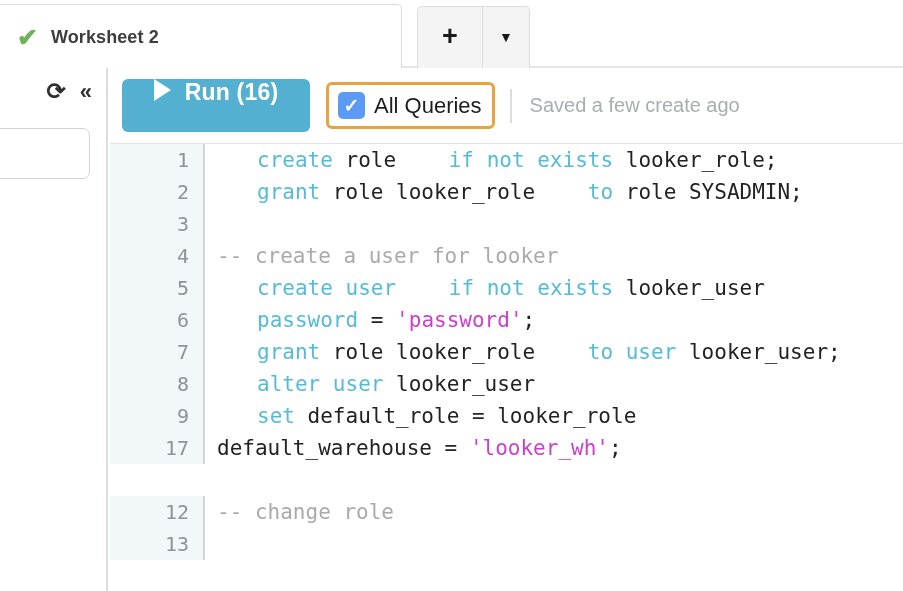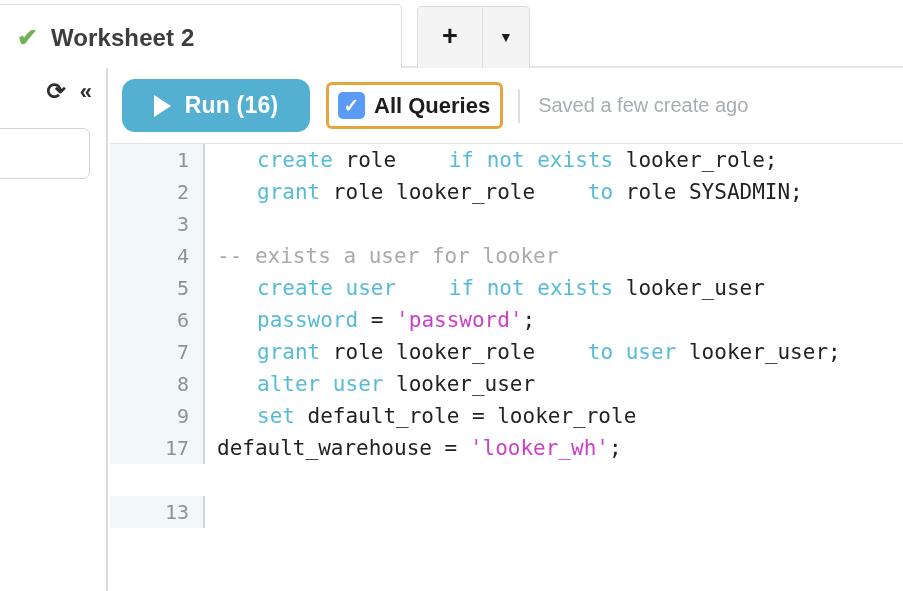--- a/index.html
+++ b/index.html
@@ -40,21 +40,21 @@
     padding-left: 22px;
   }
   .tab-check {
     color: #72b257;
     font-size: 25px;
     line-height: 1;
     margin-right: 13px;
     font-weight: 700;
   }
   .tab-title {
-    font-size: 24px;
+    font-size: 18px;
     font-weight: bold;
     color: #3d3d3d;
     letter-spacing: .1px;
     text-align: center;
   }
   .tab-newgroup {
     position: absolute;
     left: 417px; top: 6px;
     height: 62px;
     display: flex;
@@ -135,24 +135,24 @@
     box-sizing: border-box;
     display: flex;
     align-items: center;
     padding-left: 12px;
   }
   .run-btn {
     height: 53px;
     min-width: 188px;
     background: #53b0d0;
     border: none;
-    border-radius: 13px;
+    border-radius: 6px;
     color: #ffffff;
     display: flex;
-    align-items: center;
+    align-items: flex-start;
     justify-content: center;
     gap: 12px;
     cursor: pointer;
     padding: 0 16px;
     box-sizing: border-box;
   }
   .run-triangle {
     width: 0; height: 0;
     border-left: 17px solid #ffffff;
     border-top: 11px solid transparent;
@@ -187,21 +187,20 @@
     color: #ffffff;
     font-size: 19px;
     font-weight: 700;
     flex: none;
   }
   .allq-label {
     margin-left: 9px;
     font-size: 22px;
     color: #1d1d1d;
     white-space: nowrap;
-    font-weight: bold;
   }
   .tool-div {
     width: 2px;
     height: 34px;
     background: #dddddd;
     margin-left: 15px;
   }
   .saved-text {
     margin-left: 18px;
     font-size: 20px;
@@ -297,21 +296,21 @@
       <div class="code-row">
         <div class="gutter-num">2</div>
         <div class="code-text"><span class="kw">grant</span><span class="pln"> role looker_role </span><span class="kw">to</span><span class="pln"> role SYSADMIN;</span></div>
       </div>
       <div class="code-row">
         <div class="gutter-num">3</div>
         <div class="code-text">&nbsp;</div>
       </div>
       <div class="code-row">
         <div class="gutter-num">4</div>
-        <div class="code-text"><span class="cmt">-- exists a user for looker</span></div>
+        <div class="code-text"><span class="cmt">-- create a user for looker</span></div>
       </div>
       <div class="code-row">
         <div class="gutter-num">5</div>
         <div class="code-text"><span class="kw">create user</span><span class="pln"> </span><span class="kw">if not exists</span><span class="pln"> looker_user</span></div>
       </div>
       <div class="code-row">
         <div class="gutter-num">6</div>
         <div class="code-text"><span class="kw">password</span><span class="pln"> = </span><span class="str">'password'</span><span class="pln">;</span></div>
       </div>
       <div class="code-row">
@@ -327,19 +326,23 @@
         <div class="code-text"><span class="kw">set</span><span class="pln"> default_role = looker_role</span></div>
       </div>
       <div class="code-row">
         <div class="gutter-num">17</div>
         <div class="code-text"><span class="pln">default_warehouse = </span><span class="str">'looker_wh'</span><span class="pln">;</span></div>
       </div>
       <div class="code-row">
         <div class="code-text">&nbsp;</div>
       </div>
       <div class="code-row">
+        <div class="gutter-num">12</div>
+        <div class="code-text"><span class="cmt">-- change role</span></div>
+      </div>
+      <div class="code-row">
         <div class="gutter-num">13</div>
       </div>
       <div class="code-row">
         <div class="code-text">&nbsp;</div>
       </div>
     </div>
 </div>
 
 </body></html>

